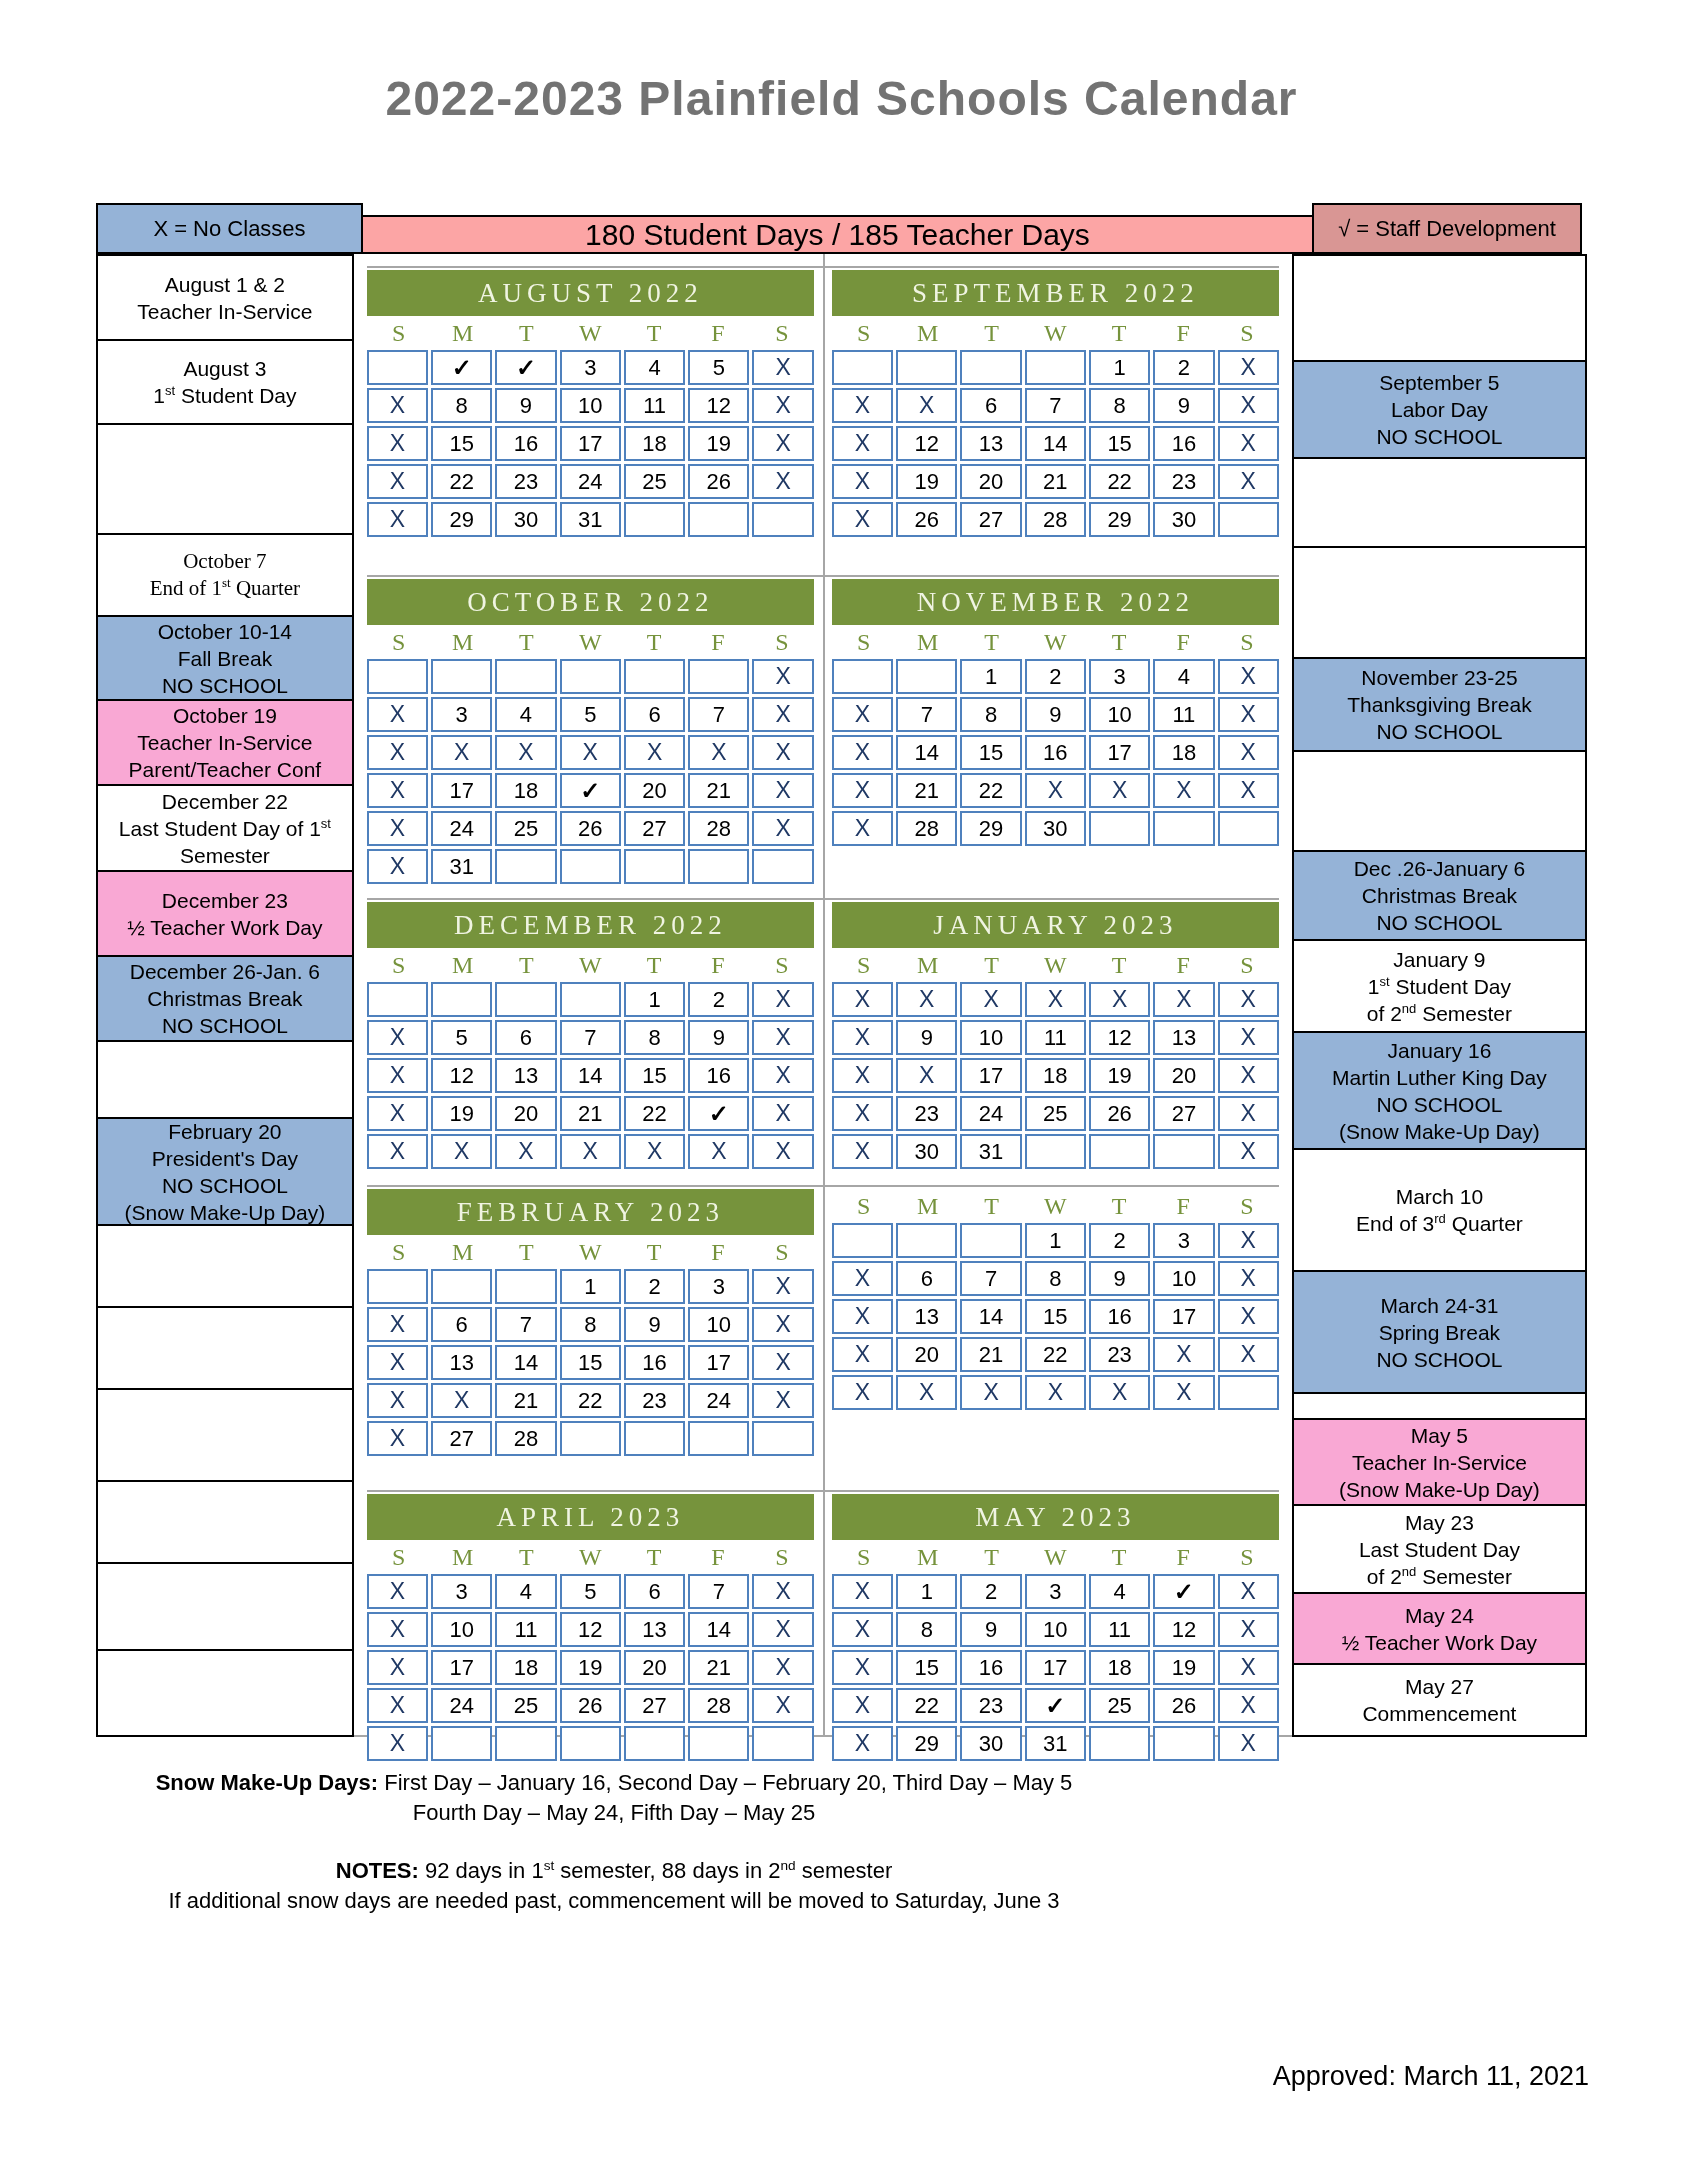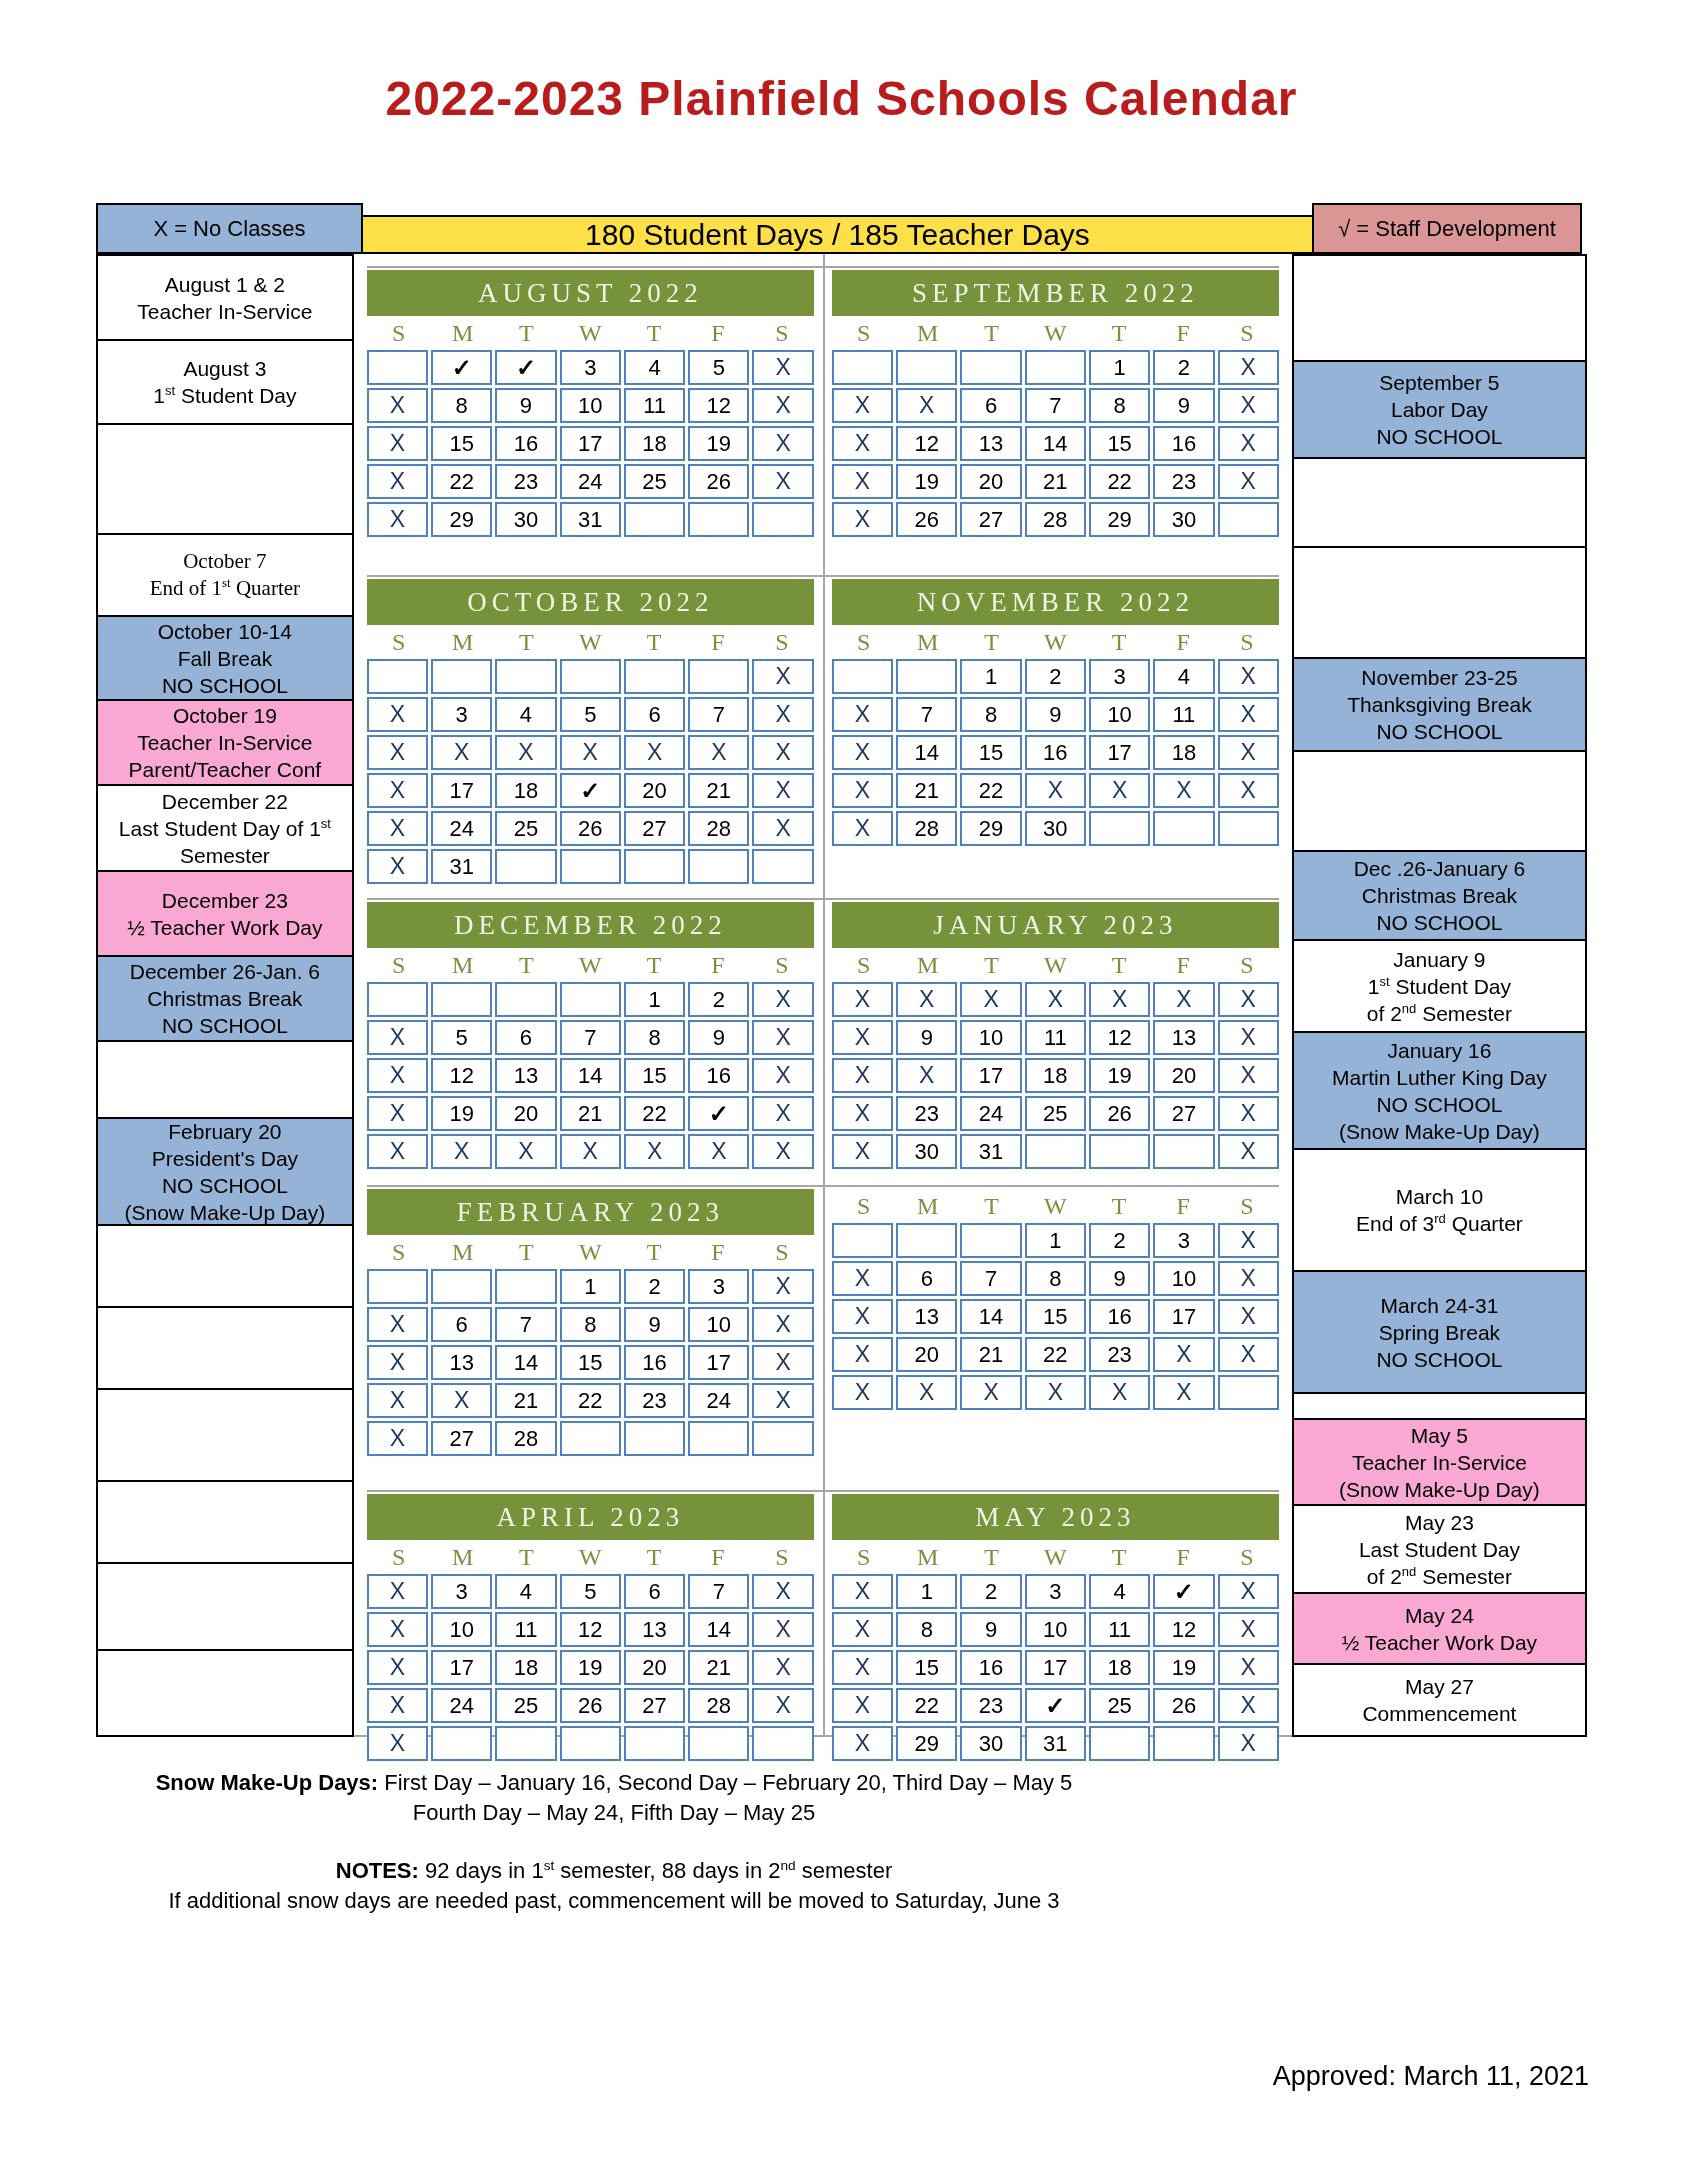--- a/index.html
+++ b/index.html
@@ -1,25 +1,25 @@
 <!DOCTYPE html>
 <html><head>
 <meta charset="utf-8">
 <style>
   html,body{margin:0;padding:0;background:#fff;}
   .page{position:relative;width:1683px;height:2178px;background:#fff;overflow:hidden;
         font-family:"Liberation Sans",sans-serif;color:#000;}
   .page-title{position:absolute;top:71px;left:0;width:100%;text-align:center;
-        font-size:48px;font-weight:bold;color:#b91c1c;letter-spacing:1px;}
+        font-size:48px;font-weight:bold;color:#737373;letter-spacing:1px;}
   .caltable{position:absolute;top:203px;left:96px;width:1491px;}
   .header-row{display:flex;height:51px;}
   .legend-box{box-sizing:border-box;border:2px solid #000;display:flex;align-items:center;
         justify-content:center;font-size:22px;}
   .legend-x{width:267px;background:#95b3d7;}
-  .header-center{width:953px;background:#fde047;margin-left:-2px;font-size:30px;margin-top:12px;}
+  .header-center{width:953px;background:#fca5a5;margin-left:-2px;font-size:30px;margin-top:12px;}
   .legend-check{width:270px;background:#d99694;margin-left:-2px;}
   .body-row{display:flex;height:1483px;}
   .side-col{width:262px;display:flex;flex-direction:column;}
   .side-col.right{width:300px;}
   .note{box-sizing:border-box;border:2px solid #000;margin-top:-2px;display:flex;
         flex-direction:column;align-items:center;justify-content:center;text-align:center;
         font-size:21px;line-height:27px;padding:2px 6px;}
   .note:first-child{margin-top:0;}
   .bg-white{background:#fff;} .bg-blue{background:#95b3d7;} .bg-pink{background:#f9a8d4;}
   .cal-col{position:relative;width:953px;box-sizing:border-box;padding:12px 13px 0 13px;

